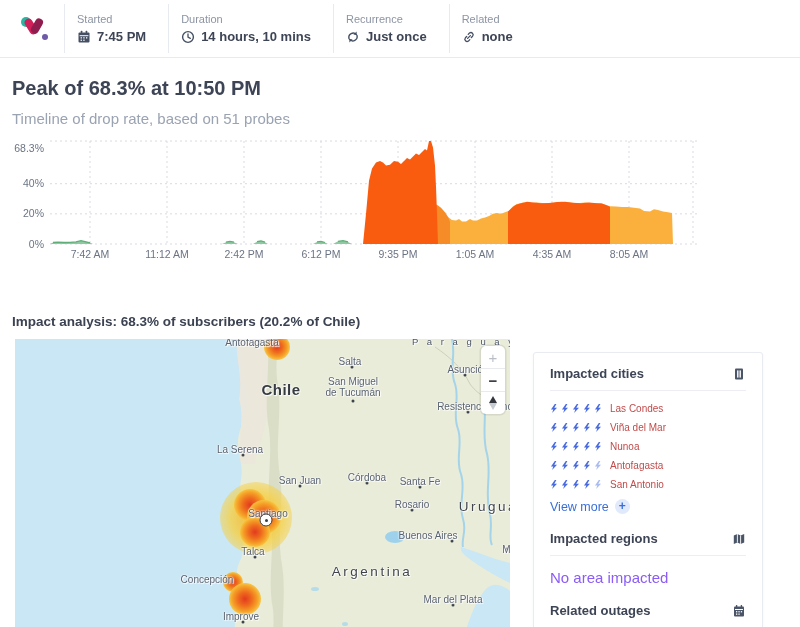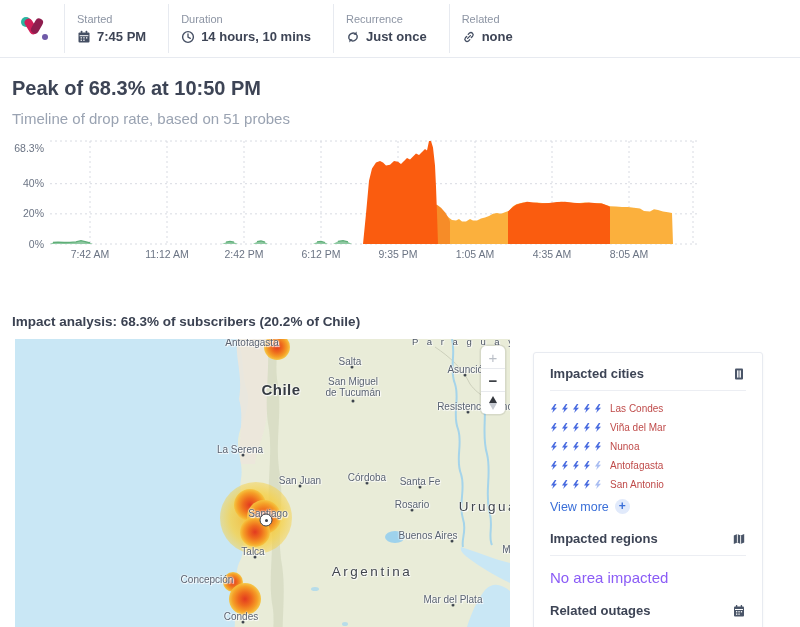--- a/index.html
+++ b/index.html
@@ -276,21 +276,21 @@
       <div class="map-label" style="left: 405px; top: 142px;">Santa Fe</div>
       <div class="map-label" style="left: 397px; top: 165px;">Rosario</div>
       <div class="map-label country" style="left: 478px; top: 167px;">Uruguay</div>
       <div class="map-label" style="left: 253px; top: 174px;">Santiago</div>
       <div class="map-label" style="left: 413px; top: 196px;">Buenos Aires</div>
       <div class="map-label" style="left: 513px; top: 210px;">Montevideo</div>
       <div class="map-label" style="left: 238px; top: 212px;">Talca</div>
       <div class="map-label country" style="left: 357px; top: 232px;">Argentina</div>
       <div class="map-label" style="left: 438px; top: 260px;">Mar del Plata</div>
       <div class="map-label" style="left: 192px; top: 240px;">Concepción</div>
-      <div class="map-label" style="left: 226px; top: 277px;">Condes</div>
+      <div class="map-label" style="left: 226px; top: 277px;">Improve</div>
       <div class="map-label" style="left: 198px; top: 299px;">Valdivia</div>
     </div>
 
   <div class="panel">
     <div class="panel-body">
       <div class="sec-head">
         <span class="sec-title">Impacted cities</span>
         <svg class="sec-icon" viewBox="0 0 14 14">
           <rect x="3" y="1.5" width="8" height="11" rx="1" fill="#4a5568"></rect>
           <rect x="5.1" y="3.4" width="1.4" height="7.2" fill="#fff"></rect>

